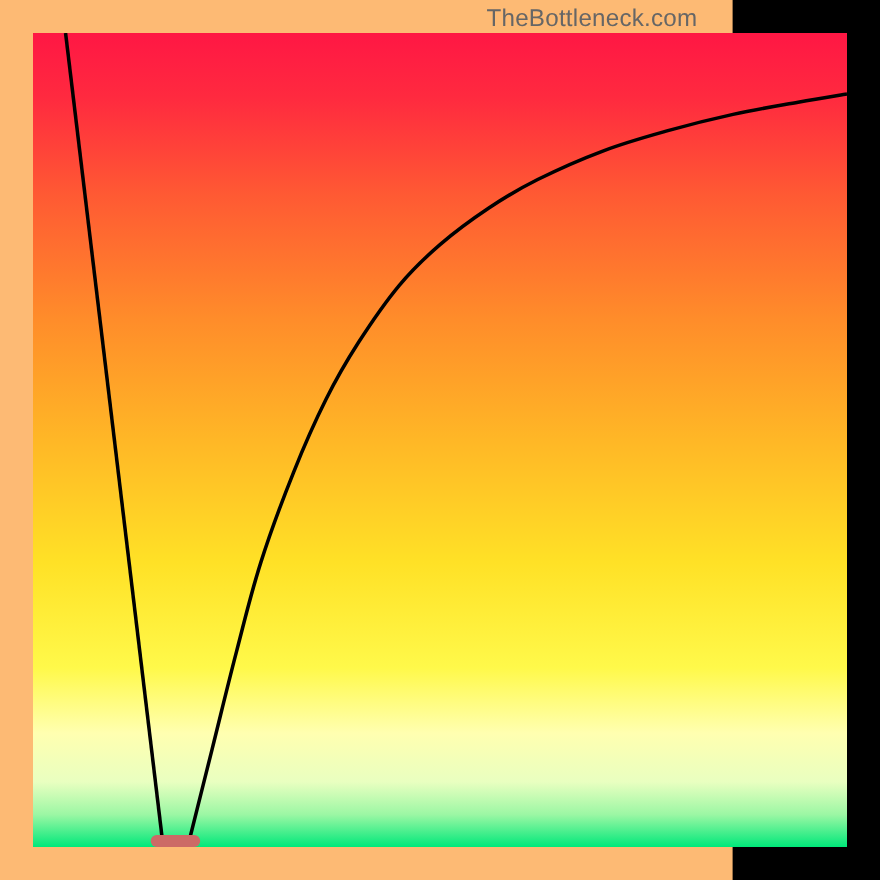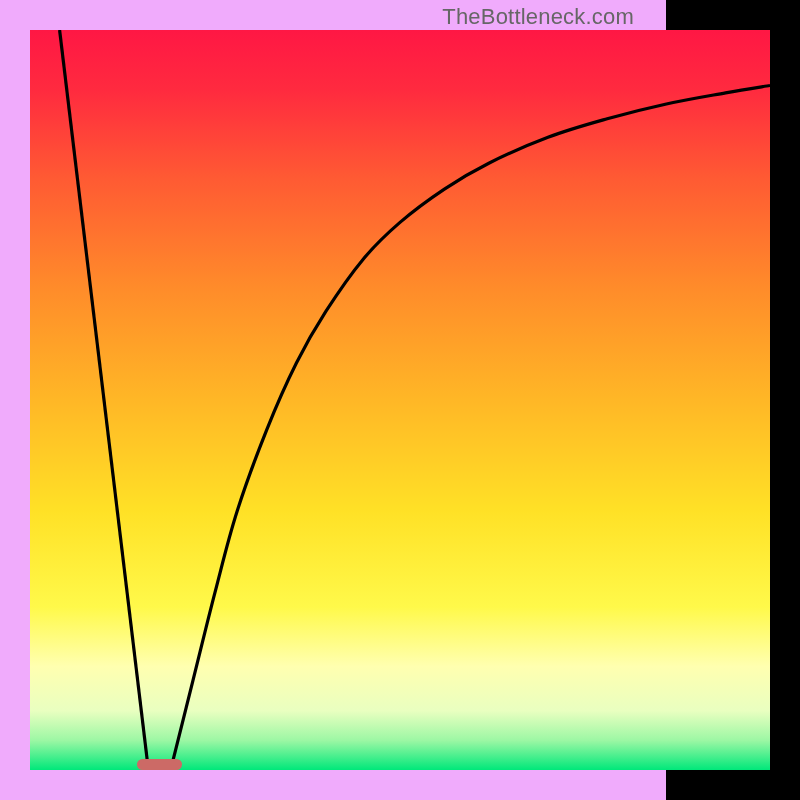--- a/index.html
+++ b/index.html
@@ -8,21 +8,21 @@
     width: 800px;
     height: 800px;
     overflow: hidden;
     background: #000;
     font-family: Arial, Helvetica, sans-serif;
   }
   .frame {
     position: relative;
     width: 666px;
     height: 800px;
-    background: #f0abfc;
+    background: #fdba74;
   }
   .plot {
     position: absolute;
     left: 30px;
     top: 30px;
     width: 740px;
     height: 740px;
     overflow: hidden;
   }
   .gradient {

